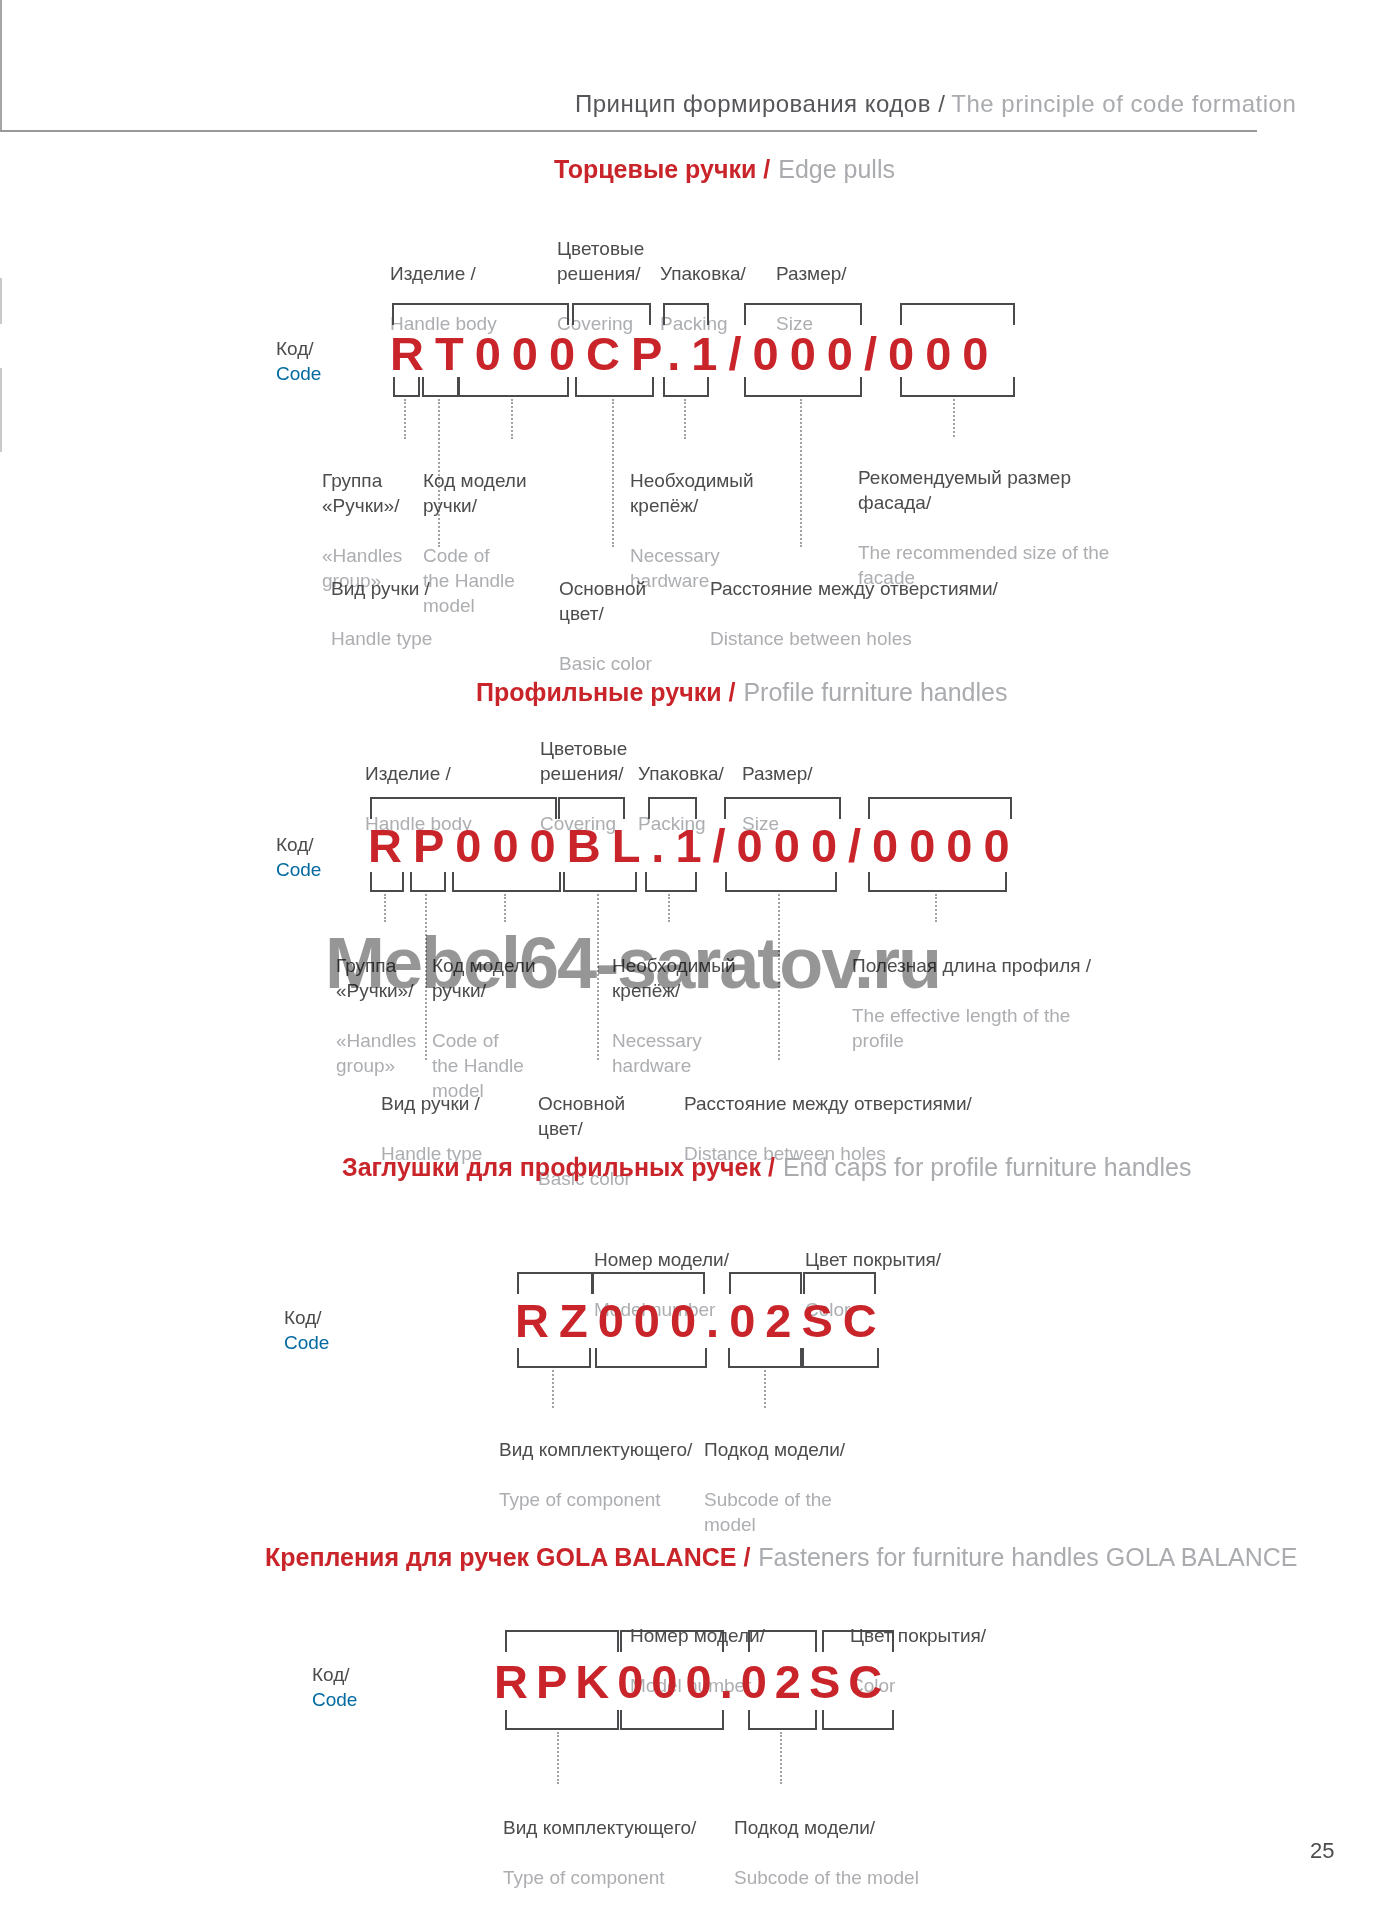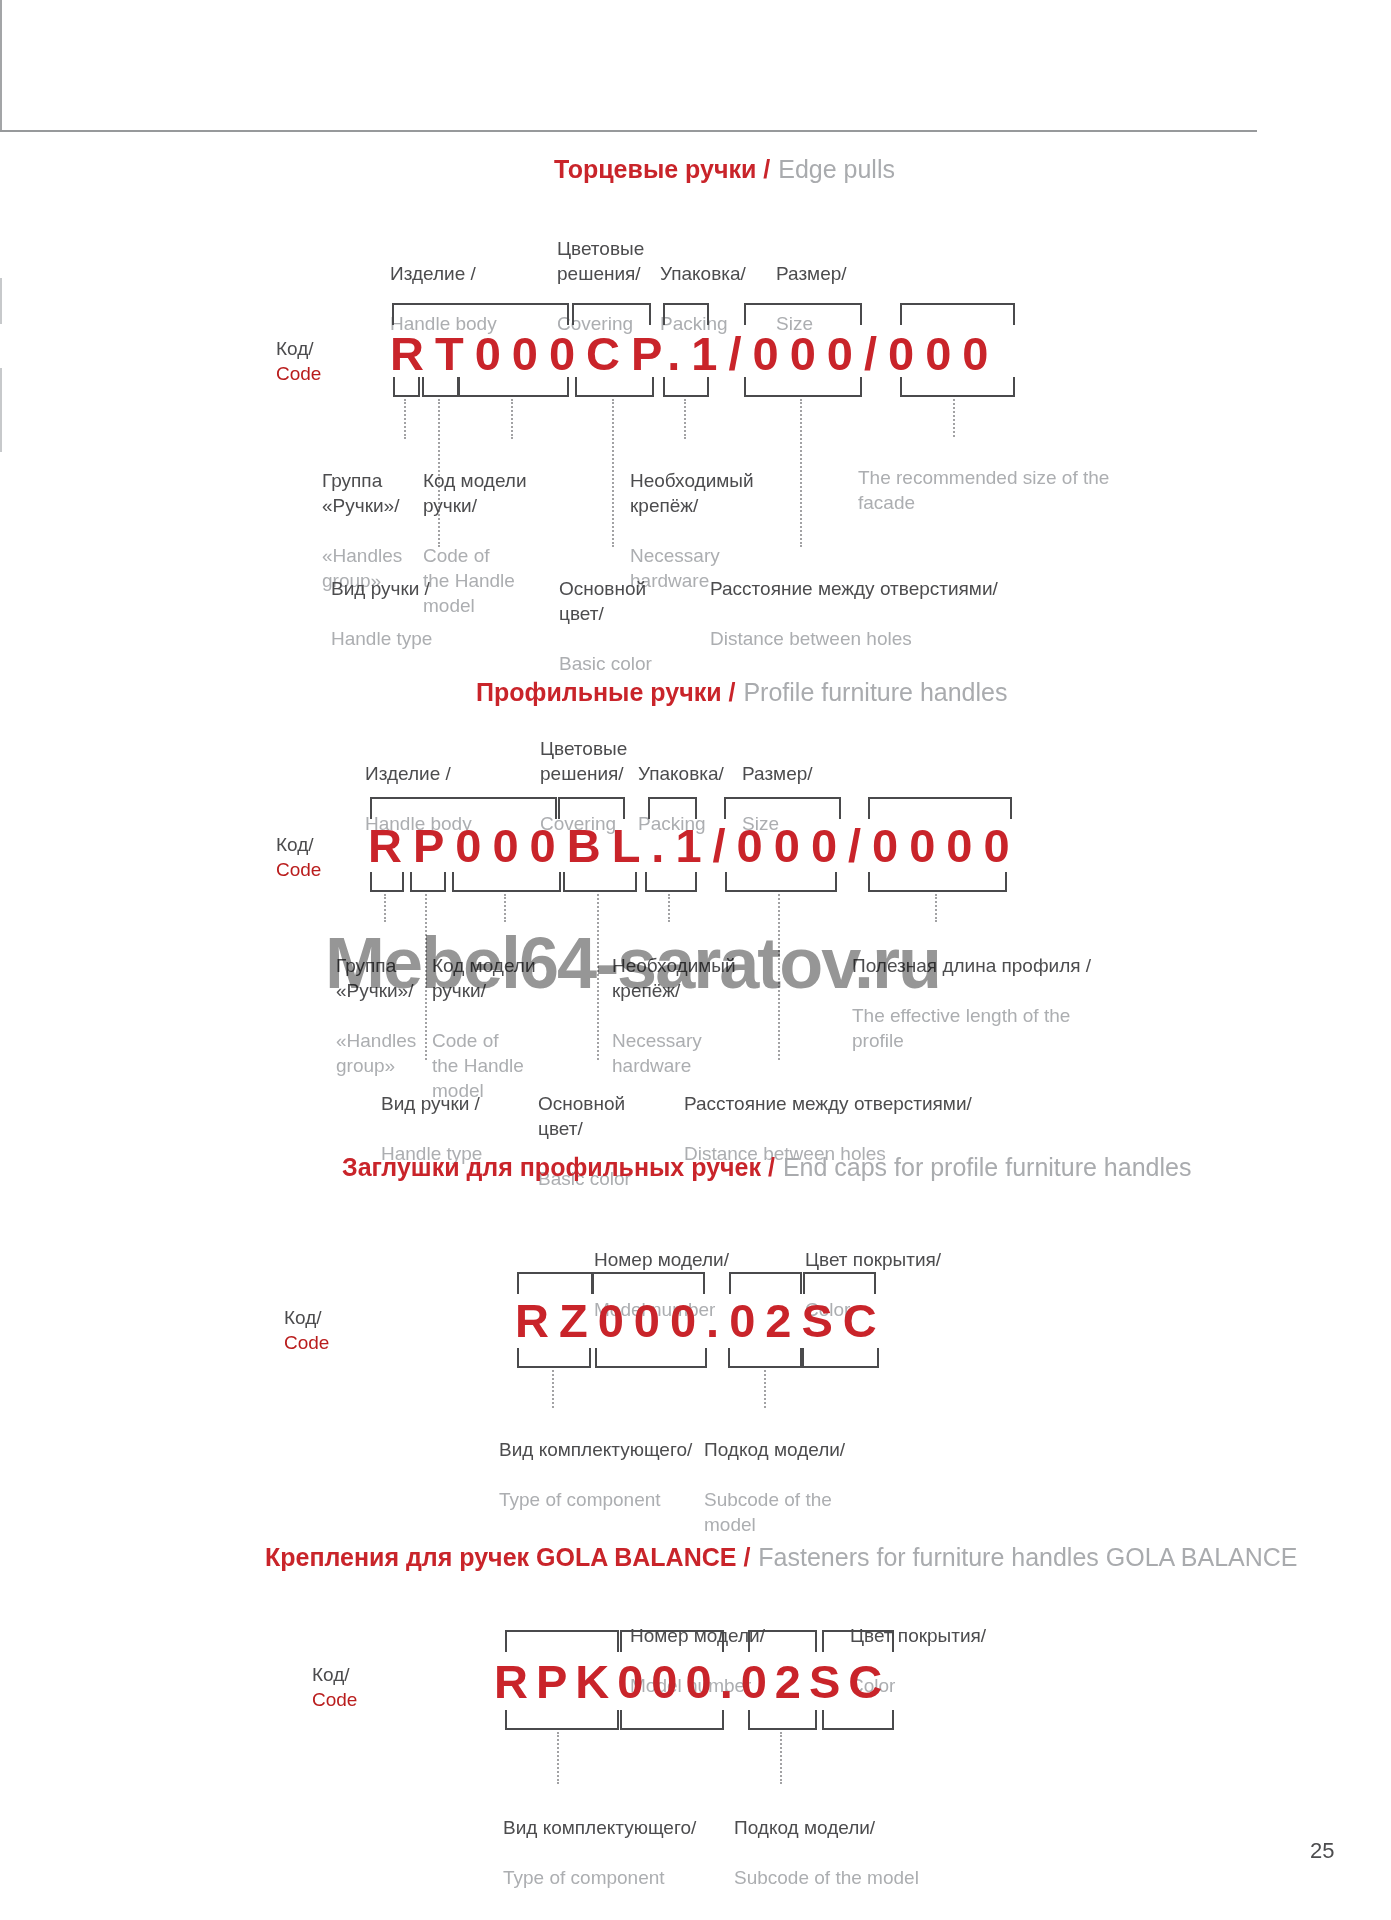--- a/index.html
+++ b/index.html
@@ -25,21 +25,21 @@
   .t-en{color:#a9abae;margin-left:8px;}
 
   
   .lbl{position:absolute;font-size:19px;line-height:25px;white-space:pre-line;}
   .lbl .ru{color:#4c4c4e;}
   .lbl .en{color:#acaeb1;}
 
   
   .codelbl{position:absolute;font-size:19px;line-height:25px;}
   .codelbl .ru{color:#4c4c4e;}
-  .codelbl .en{color:#b91c1c;}
+  .codelbl .en{color:#0369a1;}
 
   
   .code{position:absolute;font-size:47px;font-weight:bold;color:#c9242a;line-height:1;white-space:nowrap;}
 
   
   .tbr{position:absolute;height:20px;border:2px solid #4a4a4c;border-bottom:none;}
   .bbr{position:absolute;height:18px;border:2px solid #4a4a4c;border-top:none;}
 
   
   .dot{position:absolute;width:0;border-left:2px dotted #a2a2a4;}
@@ -52,20 +52,23 @@
     white-space:nowrap;z-index:5;pointer-events:none;margin-left:40px;
   }
 
   .pagenum{position:absolute;font-size:22px;color:#4c4c4e;text-align:center;}
 </style>
 </head>
 <body>
 
 <div class="page">
 
+  <div class="hdr" style="left:575px;top:90px">
+    <span class="hdr-ru">Принцип формирования кодов /</span><span class="hdr-en">The principle of code formation</span>
+  </div>
   <div class="hrule" style="top:130px;left:0;width:1257px"></div>
   <div class="vmark" style="left:0;top:0;height:130px"></div>
   <div class="vmark faint" style="left:0;top:278px;height:46px"></div>
   <div class="vmark faint" style="left:0;top:368px;height:84px"></div>
 
   <section>
     <div class="stitle" style="left:554px;top:155px">
       <span class="t-ru">Торцевые ручки /</span><span class="t-en">Edge pulls</span>
     </div>
 
@@ -128,20 +131,22 @@
 the Handle
 model</div>
     </div>
     <div class="lbl" style="left:630px;top:443px">
       <div class="ru">Необходимый
 крепёж/</div>
       <div class="en">Necessary
 hardware</div>
     </div>
     <div class="lbl" style="left:858px;top:440px">
+      <div class="ru">Рекомендуемый размер
+фасада/</div>
       <div class="en">The recommended size of the
 facade</div>
     </div>
     <div class="lbl" style="left:331px;top:551px">
       <div class="ru">Вид ручки /</div>
       <div class="en">Handle type</div>
     </div>
     <div class="lbl" style="left:559px;top:551px">
       <div class="ru">Основной
 цвет/</div>

